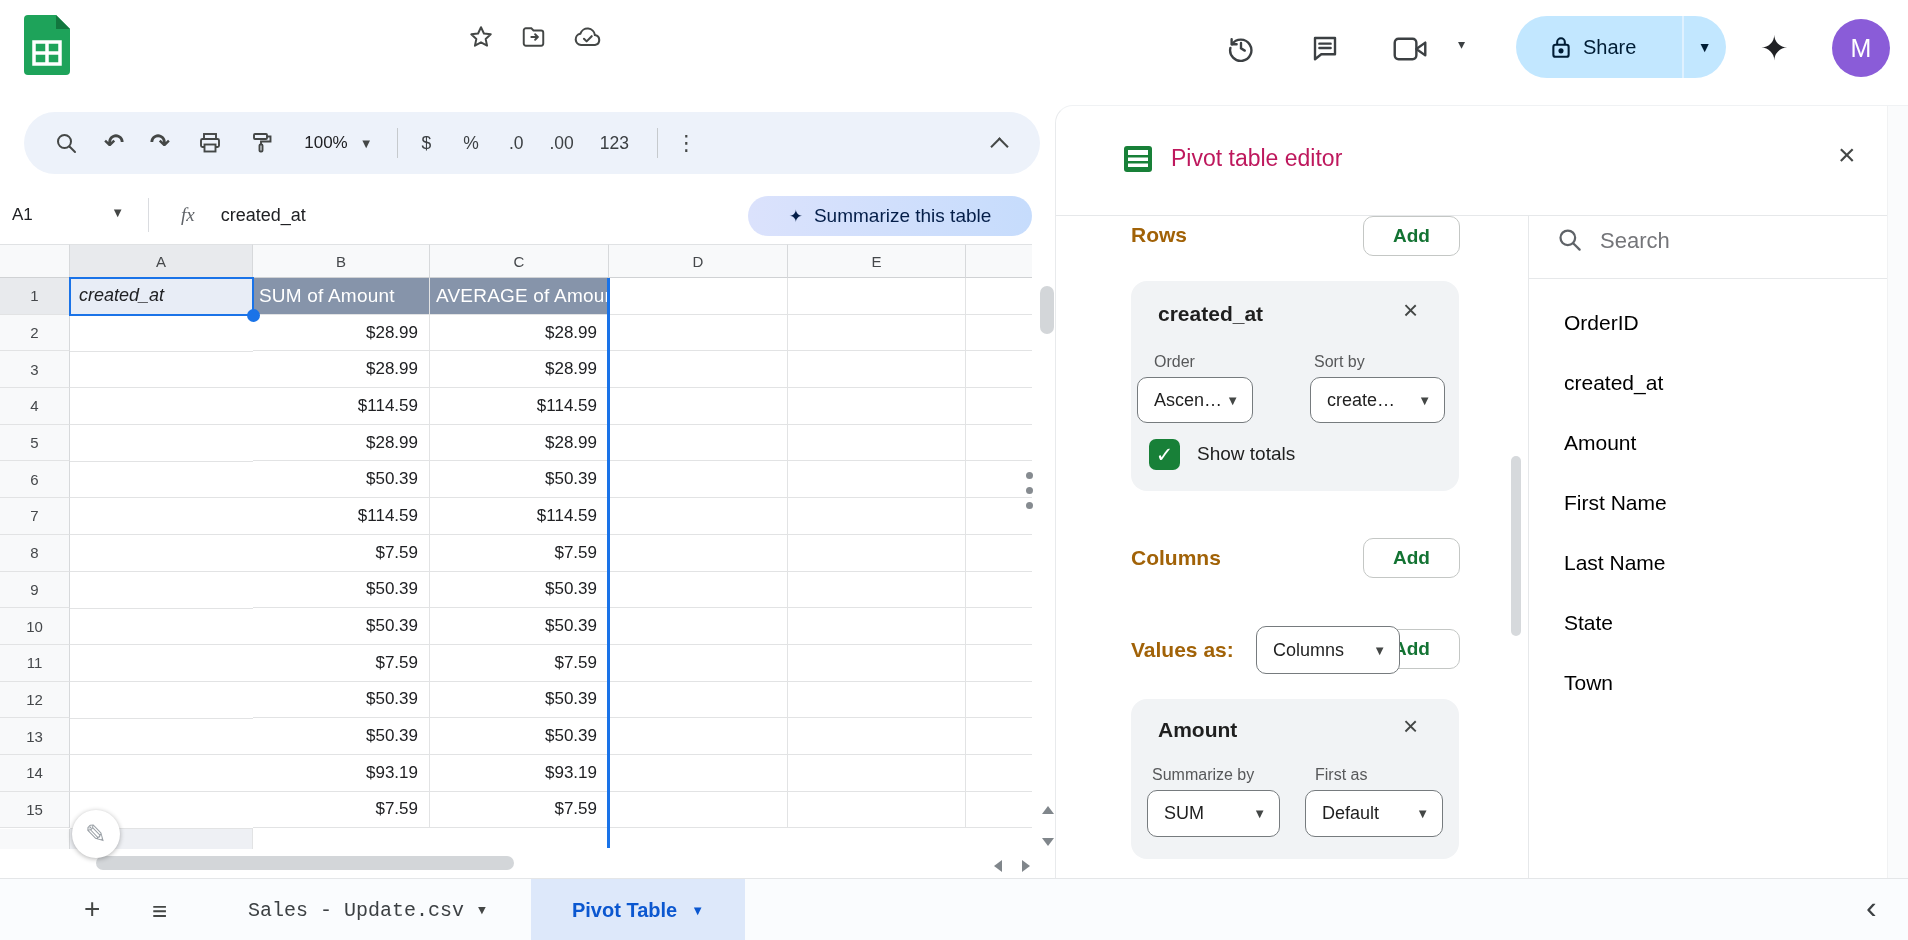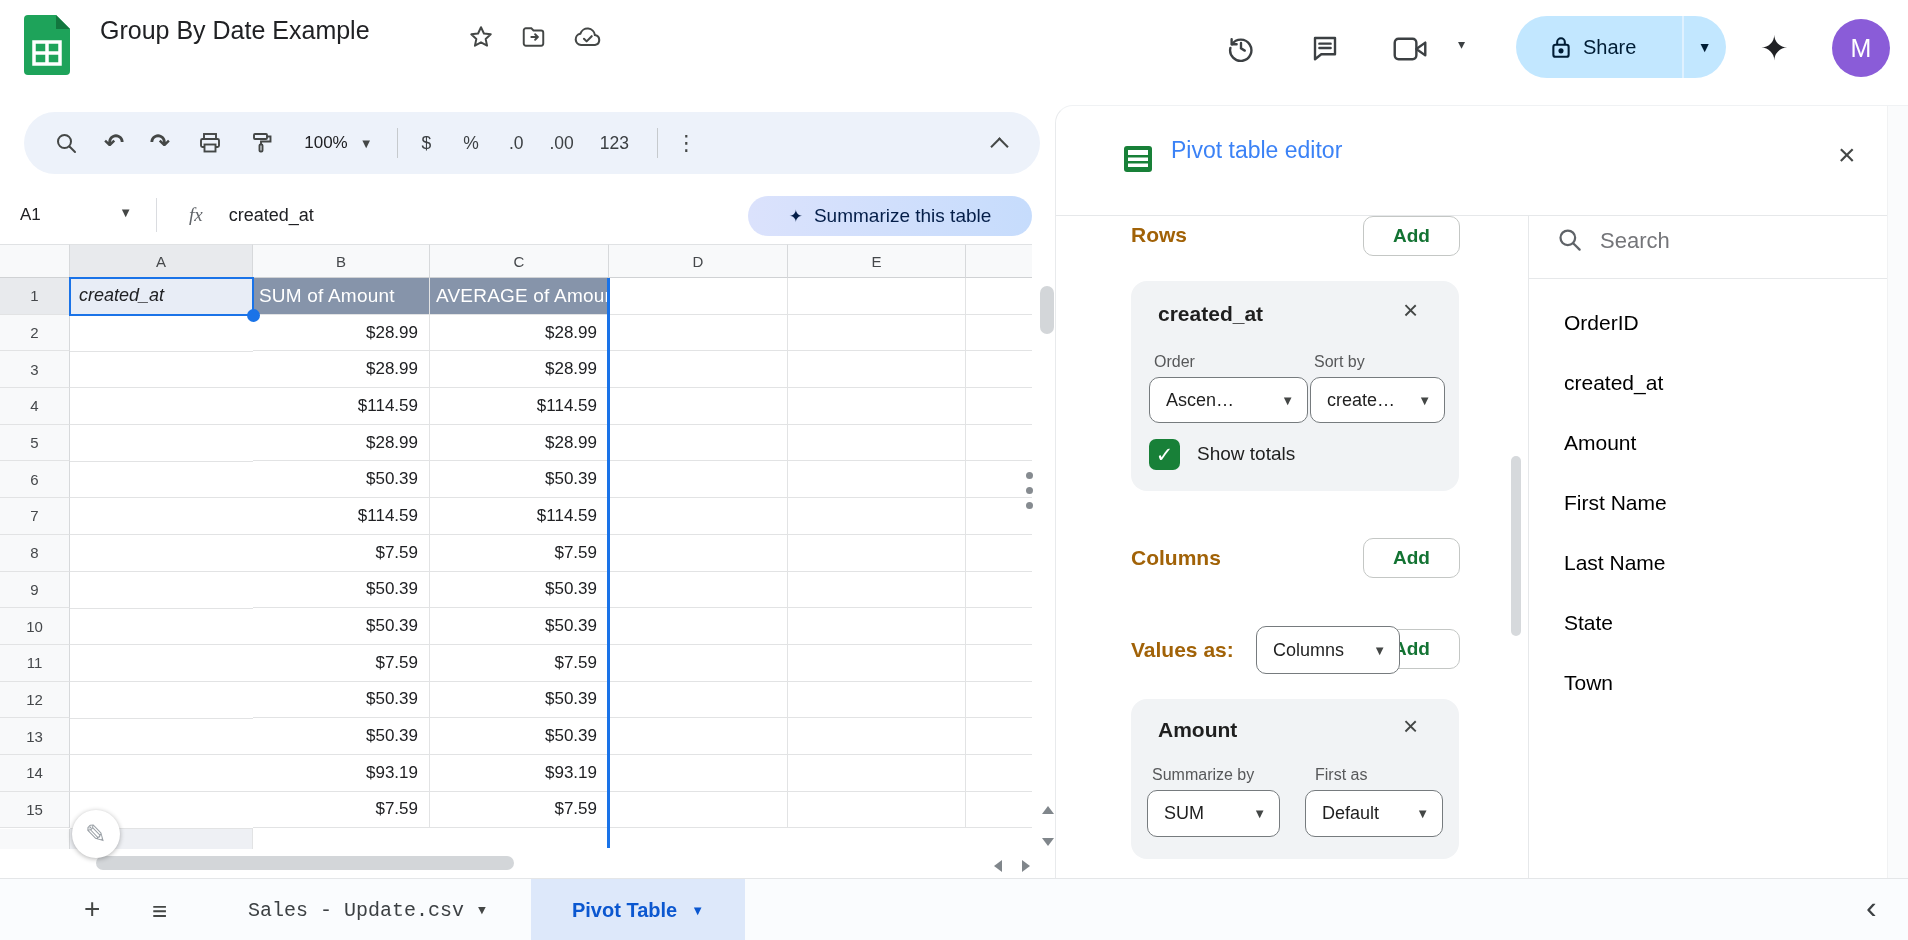--- a/index.html
+++ b/index.html
@@ -37,21 +37,21 @@
   .arrowglyph { font-size:24px; color:#444746; font-weight:bold; }
   .zoomctl { display:flex; align-items:center; gap:12px; font-size:17px; color:#202124; }
   .tsep { width:1px; height:30px; background:#c6cacd; }
   .fmt { font-size:17.5px; color:#3c4043; }
   .more-v { font-size:21px; color:#444746; letter-spacing:0; }
   .chev-up { width:13px; height:13px; border-left:2.5px solid #444746; border-top:2.5px solid #444746;
     transform:rotate(45deg); margin-top:6px; }
 
   
   .fbar { left:0; top:186px; width:1056px; height:58px; background:#fff; display:flex; align-items:center; }
-  .cellref { margin-left:20px; width:112px; font-size:17px; color:#202124; }
+  .cellref { margin-left:12px; width:112px; font-size:17px; color:#202124; }
   .namebox-arr { font-size:13px; color:#444746; }
   .fsep { width:1px; height:34px; background:#dadce0; margin-left:24px; }
   .fx { margin-left:32px; font-family:"Liberation Serif","DejaVu Serif",serif; font-style:italic;
     font-size:19px; color:#5f6368; }
   .fvalue { margin-left:26px; font-size:18px; color:#202124; }
   .summarize { left:748px; top:196px; width:284px; height:40px; border-radius:20px;
     background:linear-gradient(90deg,#dbe2fc,#c6dcfc); display:flex; align-items:center;
     justify-content:center; gap:11px; color:#041e49; }
   .summarize .sp { font-size:17px; }
   .summarize .lb { font-size:19px; }
@@ -92,21 +92,21 @@
   .pencil-fab { left:72px; top:566px; width:48px; height:48px; background:#fff; border-radius:50%;
     box-shadow:0 1px 5px rgba(0,0,0,.3); display:flex; align-items:center; justify-content:center;
     font-size:26px; color:#9aa0a6; }
 
   
   .panel { left:1055px; top:105px; width:853px; height:773px; background:#fff;
     border-left:1px solid #e8eaec; border-top:1px solid #f0f2f4; border-top-left-radius:18px; }
   .pdots { left:26px; top:366px; display:flex; flex-direction:column; gap:8px; }
   .pdots i { width:7px; height:7px; border-radius:50%; background:#868b90; }
   .phead-icon { left:67px; top:38px; width:30px; height:30px; }
-  .phead-title { left:115px; top:31px; font-size:23px; color:#3b82f6; }
+  .phead-title { left:115px; top:39px; font-size:23px; color:#be185d; }
   .pclose { left:782px; top:32px; font-size:30px; color:#444746; }
   .hdiv { left:0; top:109px; width:853px; height:1px; background:#e6e8ea; }
   .vdiv { left:472px; top:109px; width:1px; height:664px; background:#e6e8ea; }
 
   .sec-label { font-size:21px; font-weight:600; color:#a16207; }
   .add-btn { width:97px; height:40px; background:#fff; border:1px solid #c4c7c5; border-radius:10px;
     display:flex; align-items:center; justify-content:center; font-size:19px; font-weight:600; color:#137333; }
   .card { background:#f1f3f5; border-radius:16px; }
   .card-title { font-size:21px; font-weight:600; color:#1f1f1f; }
   .card-x { font-size:26px; color:#444746; }
@@ -147,21 +147,20 @@
 <div class="app">
 
   <div class="abs topbar">
     <svg class="abs logo" viewBox="0 0 46 60">
       <path d="M4 0h28l14 14v42a4 4 0 0 1-4 4H4a4 4 0 0 1-4-4V4a4 4 0 0 1 4-4z" fill="#1ea35a"></path>
       <path d="M32 0l14 14H32z" fill="#12773e"></path>
       <rect x="10" y="27" width="26" height="22" fill="none" stroke="#fff" stroke-width="3.5"></rect>
       <line x1="10" y1="38" x2="36" y2="38" stroke="#fff" stroke-width="3.5"></line>
       <line x1="23" y1="27" x2="23" y2="49" stroke="#fff" stroke-width="3.5"></line>
     </svg>
-    <div class="abs doc-title">Group By Date Example</div>
     <div class="abs title-icons">
       <svg width="26" height="26" viewBox="0 0 24 24" fill="none" stroke="#444746" stroke-width="1.8">
         <path d="M12 3l2.7 5.8 6.3.7-4.7 4.3 1.3 6.2L12 16.9 6.4 20l1.3-6.2L3 9.5l6.3-.7z" stroke-linejoin="round"></path>
       </svg>
       <svg width="27" height="26" viewBox="0 0 24 24" fill="none" stroke="#444746" stroke-width="1.8">
         <path d="M3 6a2 2 0 0 1 2-2h5l2 2h7a2 2 0 0 1 2 2v10a2 2 0 0 1-2 2H5a2 2 0 0 1-2-2z"></path>
         <path d="M10 12h6M13.5 9.5L16 12l-2.5 2.5" stroke-linecap="round"></path>
       </svg>
       <svg width="30" height="26" viewBox="0 0 26 22" fill="none" stroke="#444746" stroke-width="1.8">
         <path d="M7 18a5 5 0 0 1-.6-9.9 6.5 6.5 0 0 1 12.6 1.2A4.4 4.4 0 0 1 19 18z"></path>
@@ -438,21 +437,21 @@
     <div class="abs vdiv"></div>
 
     <div class="abs sec-label" style="left:75px;top:117px">Rows</div>
     <div class="abs add-btn" style="left:307px;top:110px">Add</div>
 
     <div class="abs card" style="left:75px;top:175px;width:328px;height:210px">
       <div class="abs card-title" style="left:27px;top:21px">created_at</div>
       <div class="abs card-x" style="left:272px;top:14px">×</div>
       <div class="abs mini-label" style="left:23px;top:72px">Order</div>
       <div class="abs mini-label" style="left:183px;top:72px">Sort by</div>
-      <div class="abs dd" style="left:18px;top:96px;width:159px;height:46px">
+      <div class="abs dd" style="left:6px;top:96px;width:116px;height:46px">
         <span>Ascen…</span>
           <span class="da">▼</span>
       </div>
       <div class="abs dd" style="left:179px;top:96px;width:135px;height:46px">
         <span>create…</span>
           <span class="da">▼</span>
       </div>
       <div class="abs chk" style="left:18px;top:158px">✓</div>
       <div class="abs" style="left:66px;top:162px;font-size:19px;color:#1f1f1f">Show totals</div>
     </div>

